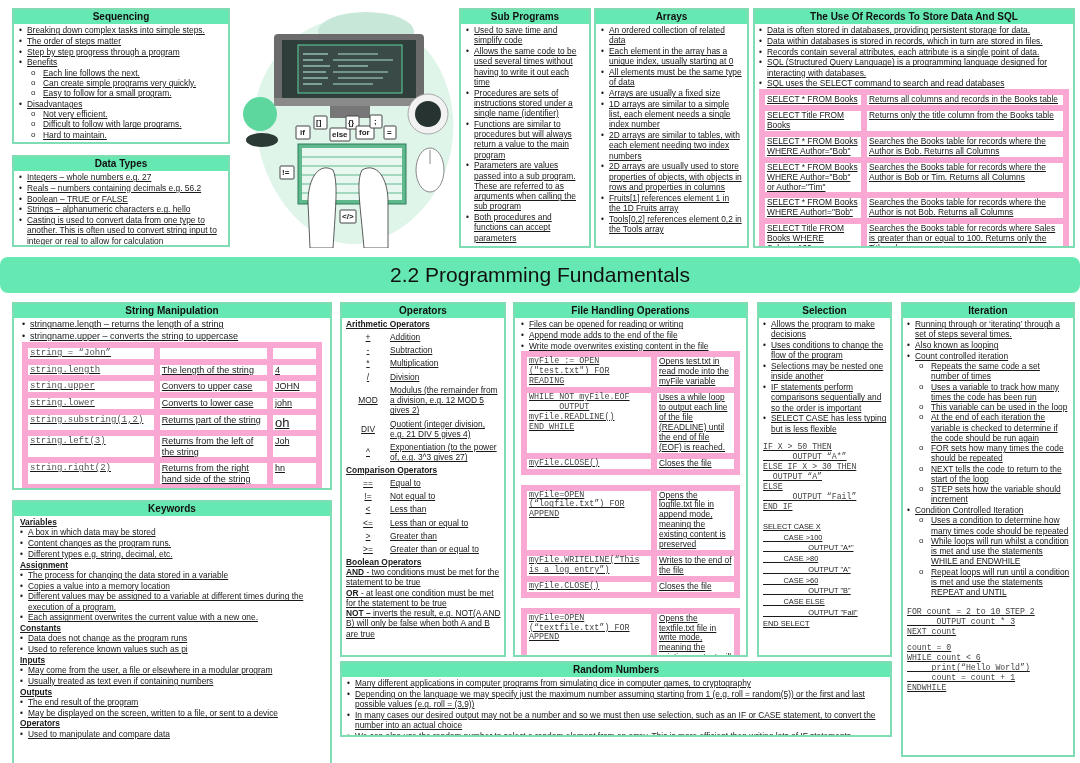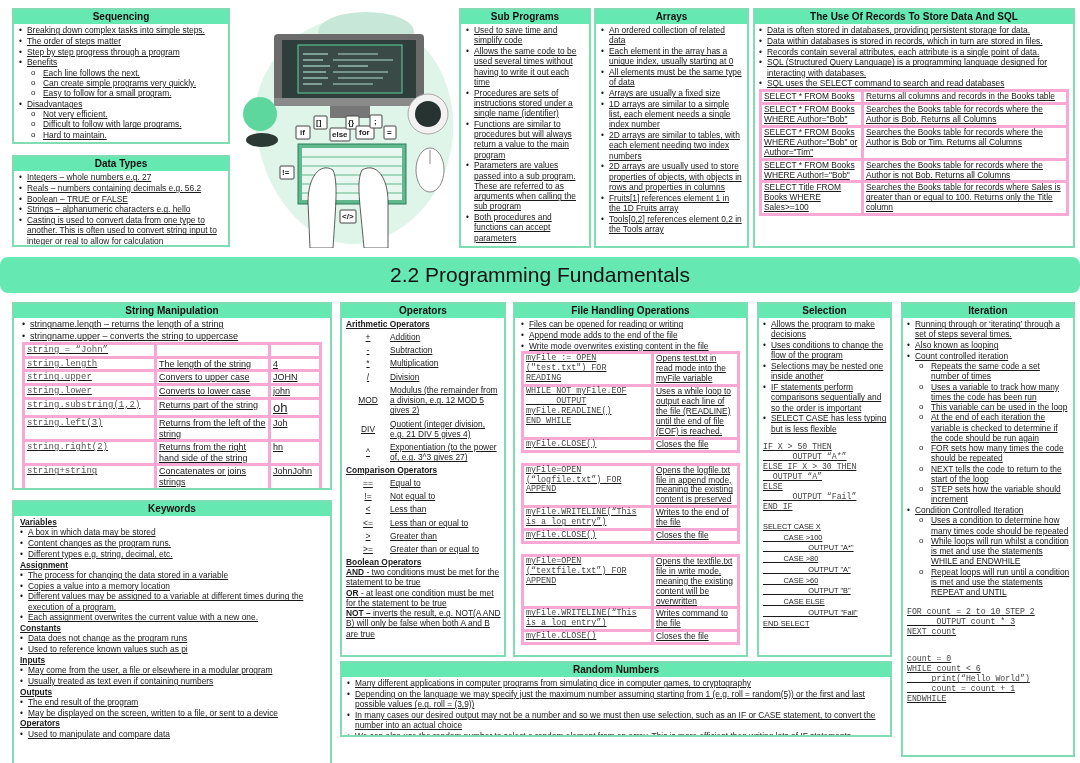--- a/index.html
+++ b/index.html
@@ -9,21 +9,21 @@
   .box-title { background: #66e8b2; font-weight: bold; font-size: 10px; text-align: center; padding: 1px 0 1px; color: #111; }
   .content { padding: 1px 5px 2px 5px; text-decoration: underline; }
   ul.b { list-style: none; }
   ul.b > li { position: relative; padding-left: 8px; margin-bottom: 0.5px; }
   ul.b > li::before { content: "•"; position: absolute; left: 0; top: 0; }
   ul.s { list-style: none; margin-left: 4px; }
   ul.s > li { position: relative; padding-left: 12px; }
   ul.s > li::before { content: "o"; position: absolute; left: 0; top: 0; font-size: 8px; }
   .mono { font-family: "Liberation Mono", monospace; color: #555; white-space: pre; }
   table.t { border-collapse: collapse; width: 100%; }
-  table.t td { border: 3px solid #f9a8d4; padding: 0 2px; vertical-align: top; font-size: 8.4px; line-height: 1.18; }
+  table.t td { border: 6px solid #f9a8d4; padding: 0 2px; vertical-align: top; font-size: 8.4px; line-height: 1.18; }
   .banner { position: absolute; left: 0; top: 257px; width: 1080px; height: 36px; background: #66e8b2; text-align: center; font-size: 21px; line-height: 36px; color: #111; border-radius: 8px; }
   .bh { font-weight: bold; }
   .optab td { padding: 0.5px 0; vertical-align: top; }
   .optab td.sym { width: 40px; text-align: center; }
   .code { font-family: "Liberation Mono", monospace; font-size: 8.2px; color: #444; white-space: pre; line-height: 1.22; }
   .code-sans { font-family: "Liberation Sans", sans-serif; font-size: 8px; color: #222; white-space: pre; line-height: 1.45; }
   .illus { position: absolute; left: 238px; top: 2px; width: 218px; height: 246px; }
 </style>
 </head>
 <body>
@@ -179,20 +179,24 @@
       <li>SQL (Structured Query Language) is a programming language designed for interacting with databases.</li>
       <li>SQL uses the SELECT command to search and read databases</li>
     </ul>
     <table class="t">
       <tbody>
           <tr>
             <td style="width:102px">SELECT * FROM Books</td>
             <td>Returns all columns and records in the Books table</td>
           </tr>
       <tr>
+            <td>SELECT Title FROM Books</td>
+            <td>Returns only the title column from the Books table</td>
+          </tr>
+      <tr>
             <td>SELECT * FROM Books WHERE Author="Bob"</td>
             <td>Searches the Books table for records where the Author is Bob. Returns all Columns</td>
           </tr>
       <tr>
             <td>SELECT * FROM Books WHERE Author="Bob" or Author="Tim"</td>
             <td>Searches the Books table for records where the Author is Bob or Tim. Returns all Columns</td>
           </tr>
       <tr>
             <td>SELECT * FROM Books WHERE Author!="Bob"</td>
             <td>Searches the Books table for records where the Author is not Bob. Returns all Columns</td>
@@ -495,21 +499,21 @@
         <ul class="s">
           <li>Uses a condition to determine how many times code should be repeated</li>
           <li>While loops will run whilst a condition is met and use the statements WHILE and ENDWHILE</li>
           <li>Repeat loops will run until a condition is met and use the statements REPEAT and UNTIL</li>
         </ul>
       </li>
     </ul>
     <div class="code" style="margin-top:10px;">FOR count = 2 to 10 STEP 2
       OUTPUT count * 3
 NEXT count</div>
-    <div class="code" style="margin-top:17px;">count = 0
+    <div class="code" style="margin-top:6px;">count = 0
 WHILE count &lt; 6
      print(“Hello World”)
      count = count + 1
 ENDWHILE</div>
   </div>
 </div>
 
 <div class="box" style="left:340px;top:661px;width:552px;height:76px;">
   <div class="box-title">Random Numbers</div>
   <div class="content">

